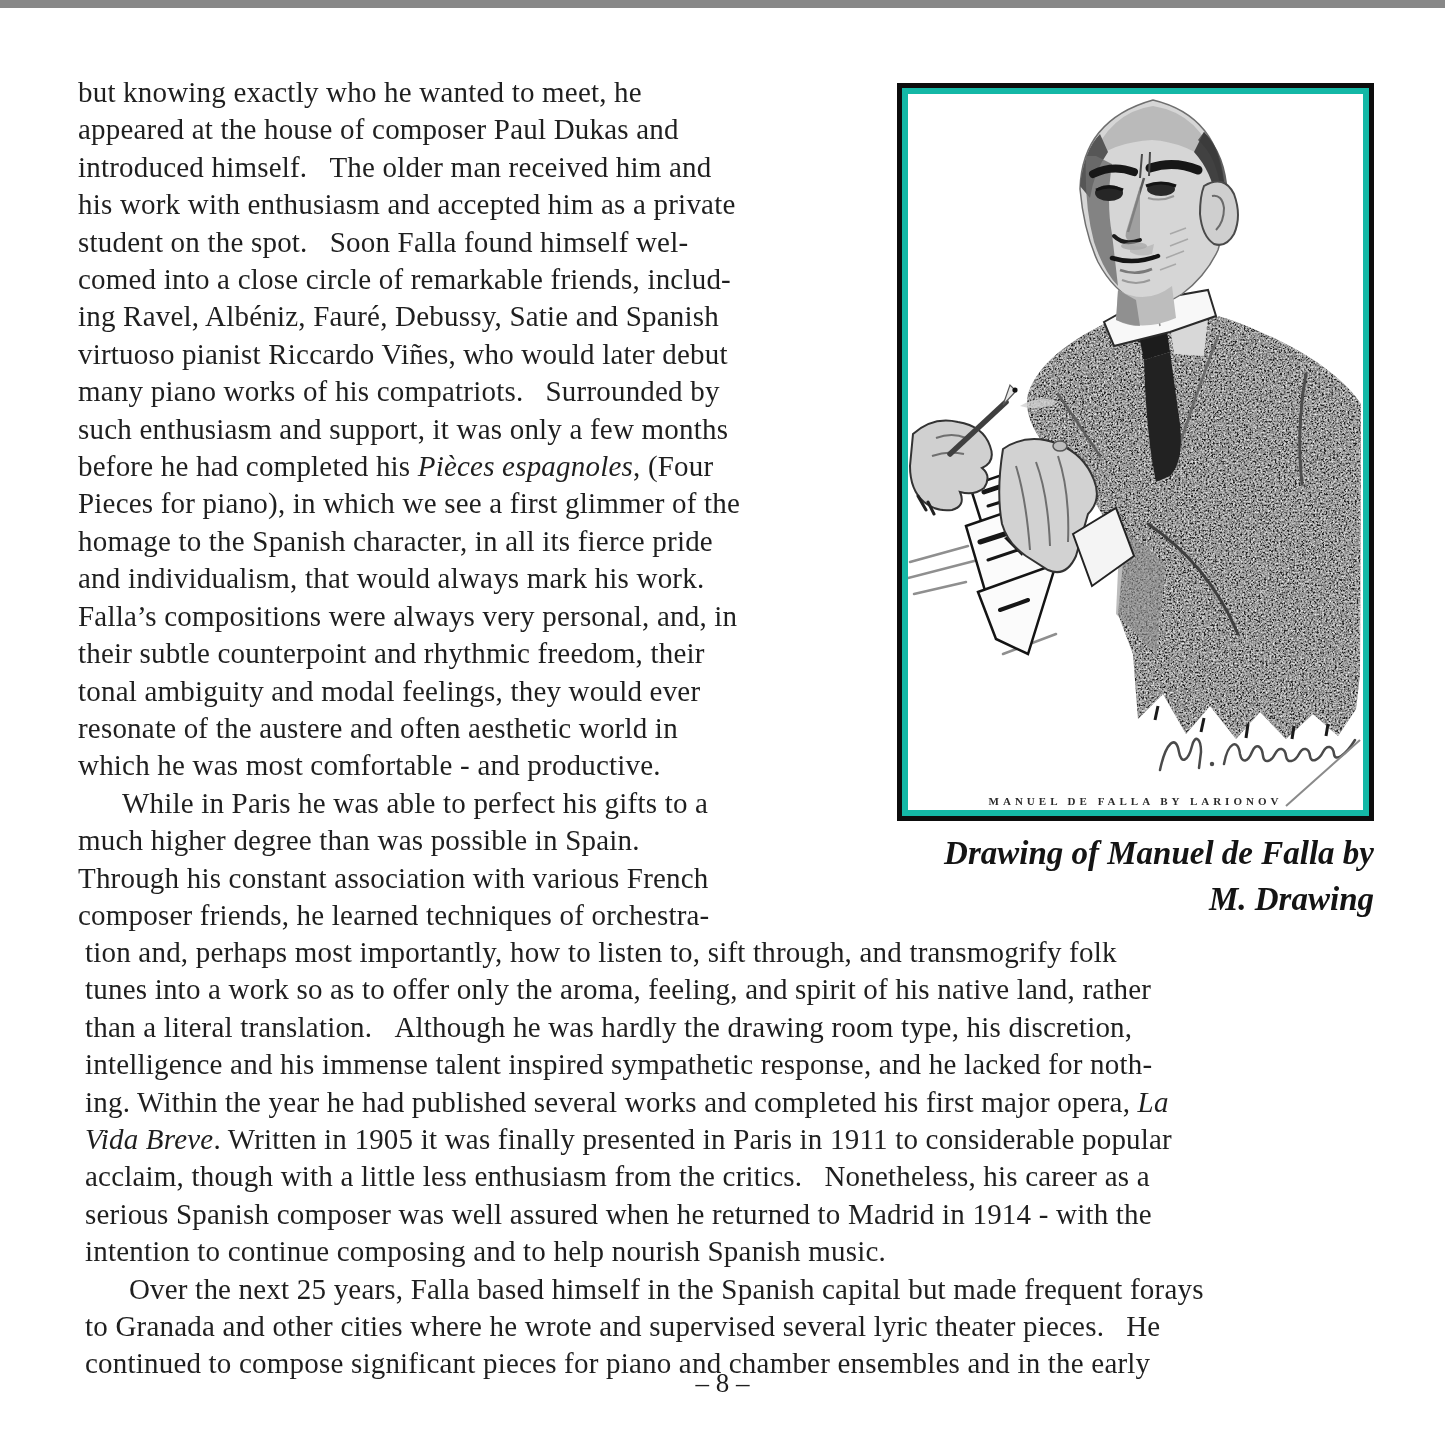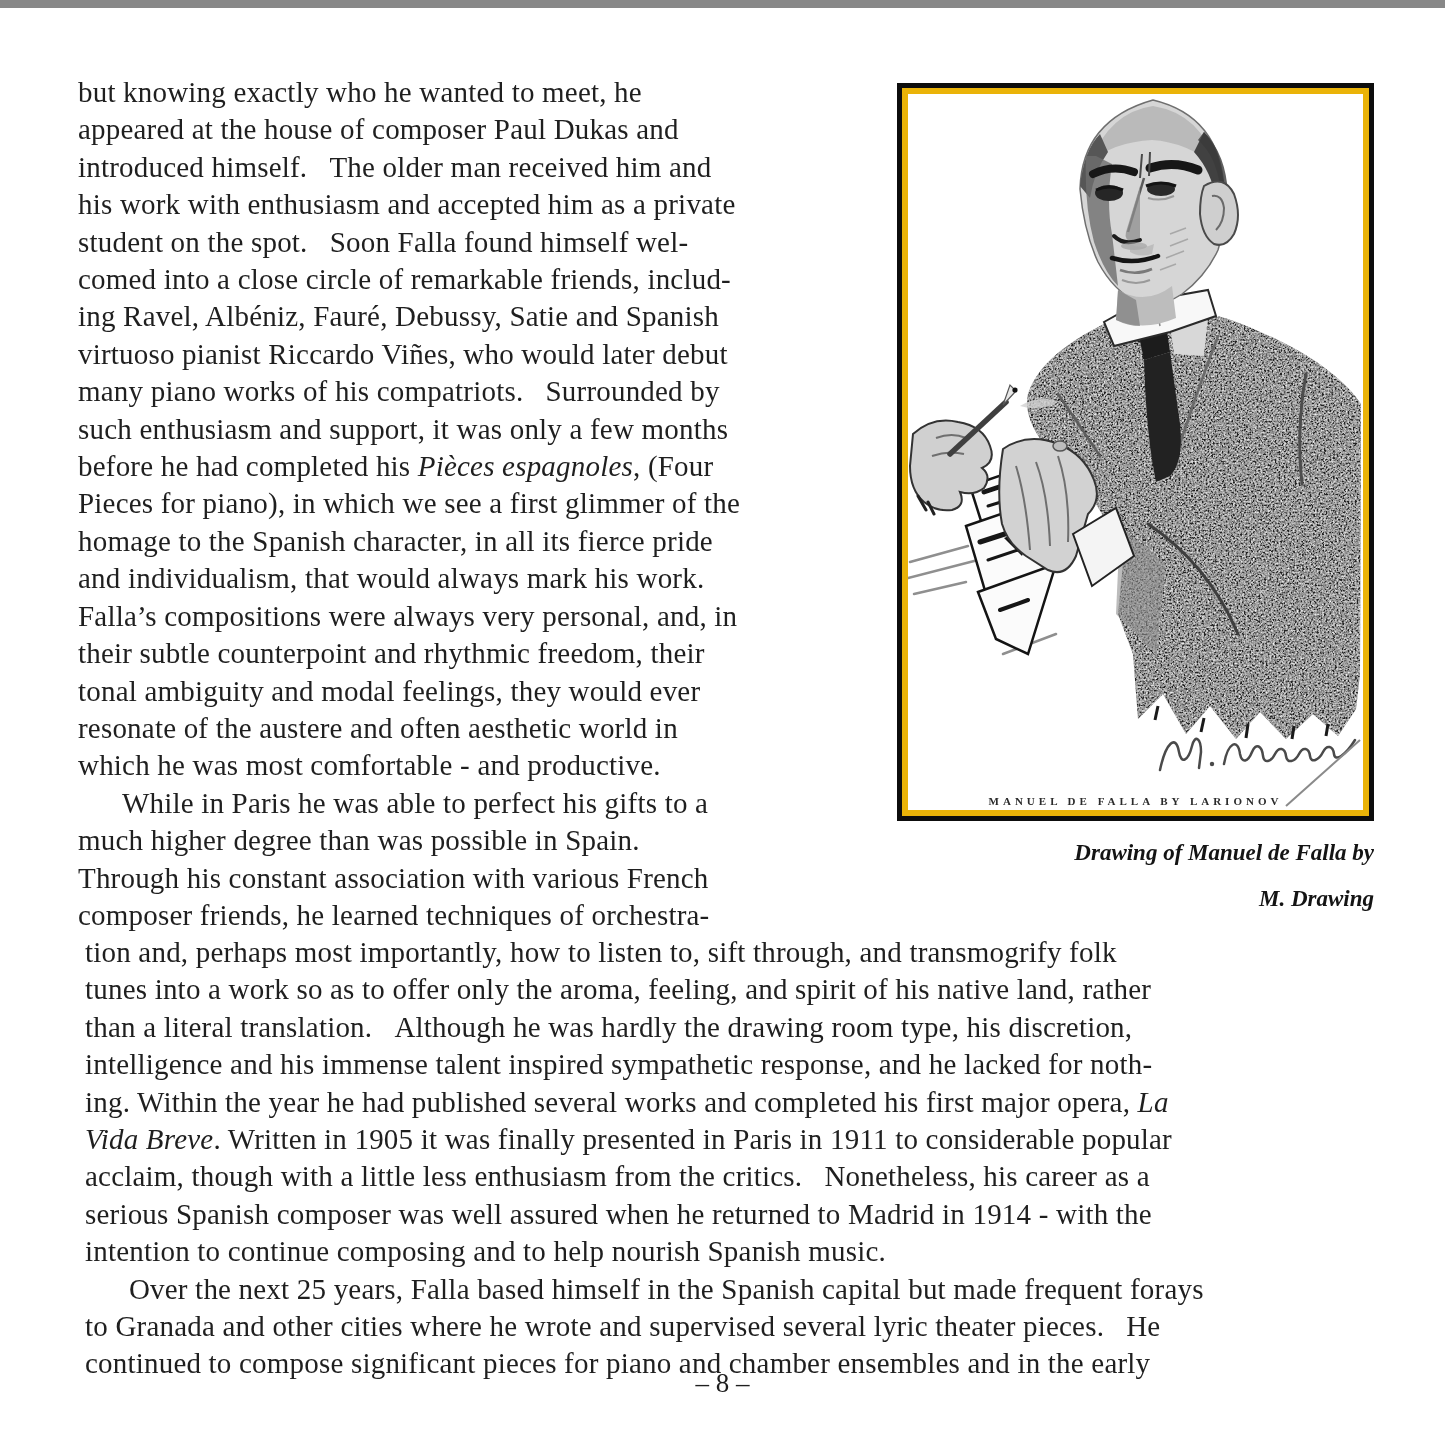--- a/index.html
+++ b/index.html
@@ -10,31 +10,31 @@
     margin:8px auto;
   }
   .textblock { position:absolute; font-size:29px; line-height:37.4px; letter-spacing:0.2px; color:#1f1f1f; text-align:left; }
   #col-text  { left:78px;  top:66px;  width:800px; }
   #full-text { left:85px;  top:926px; width:1330px; }
   .textblock i { font-style:italic;text-align:right; }
 
   
   .figure-frame {
     position:absolute; left:897px; top:75px; width:477px; height:738px;
-    border:5px solid #0d0d0d; background:#eab308; padding:6px;
+    border:5px solid #0d0d0d; background:#14b8a6; padding:6px;
   }
   .figure-frame svg { display:block; }
   .inner-caption {
     position:absolute; left:0; right:0; bottom:9px; text-align:center;
     font-size:11px; font-weight:bold; letter-spacing:4px; color:#2b2b2b;
     font-family:"Liberation Serif", serif;
   }
   .outer-caption {
     position:absolute; left:880px; top:822px; width:494px; text-align:right;
-    font-size:23px; font-weight:bold; font-style:italic; line-height:46px; color:#141414;
+    font-size:33px; font-weight:bold; font-style:italic; line-height:46px; color:#141414;
   }
   .page-number {
     position:absolute; left:0; top:1360px; width:100%; text-align:center;
     font-size:27px; color:#1f1f1f;
   }
 </style>
 </head>
 <body>
 
 <div class="page">

